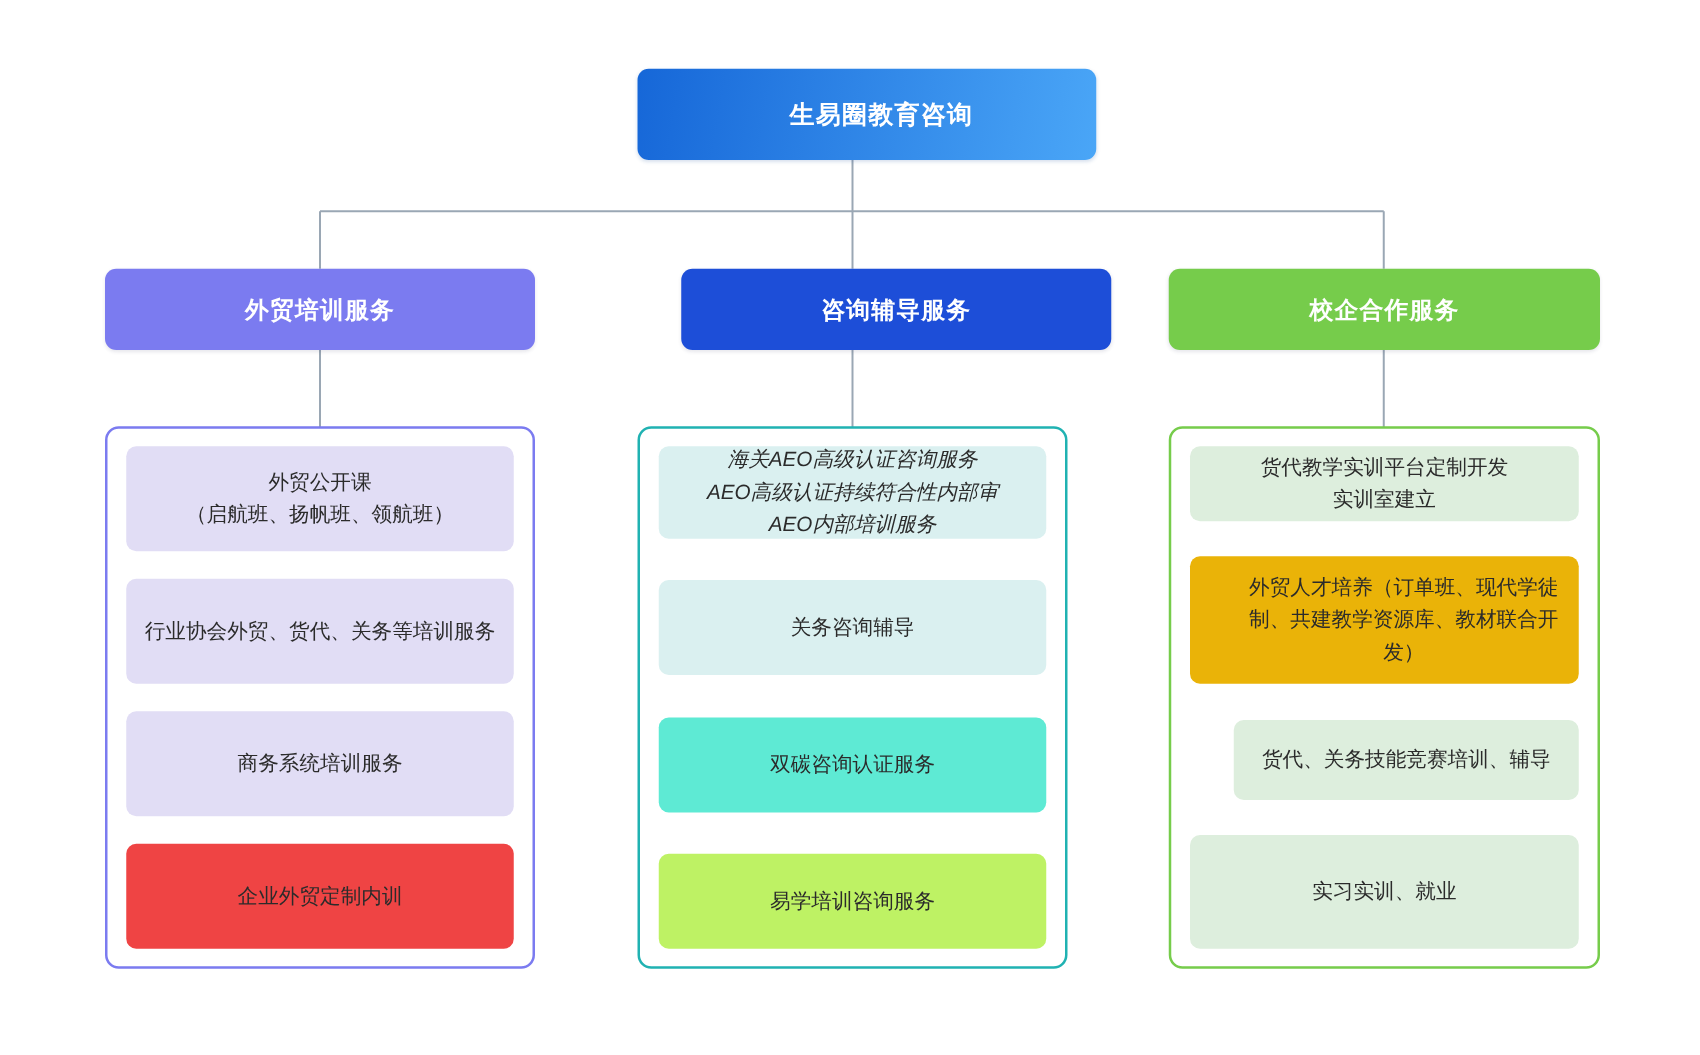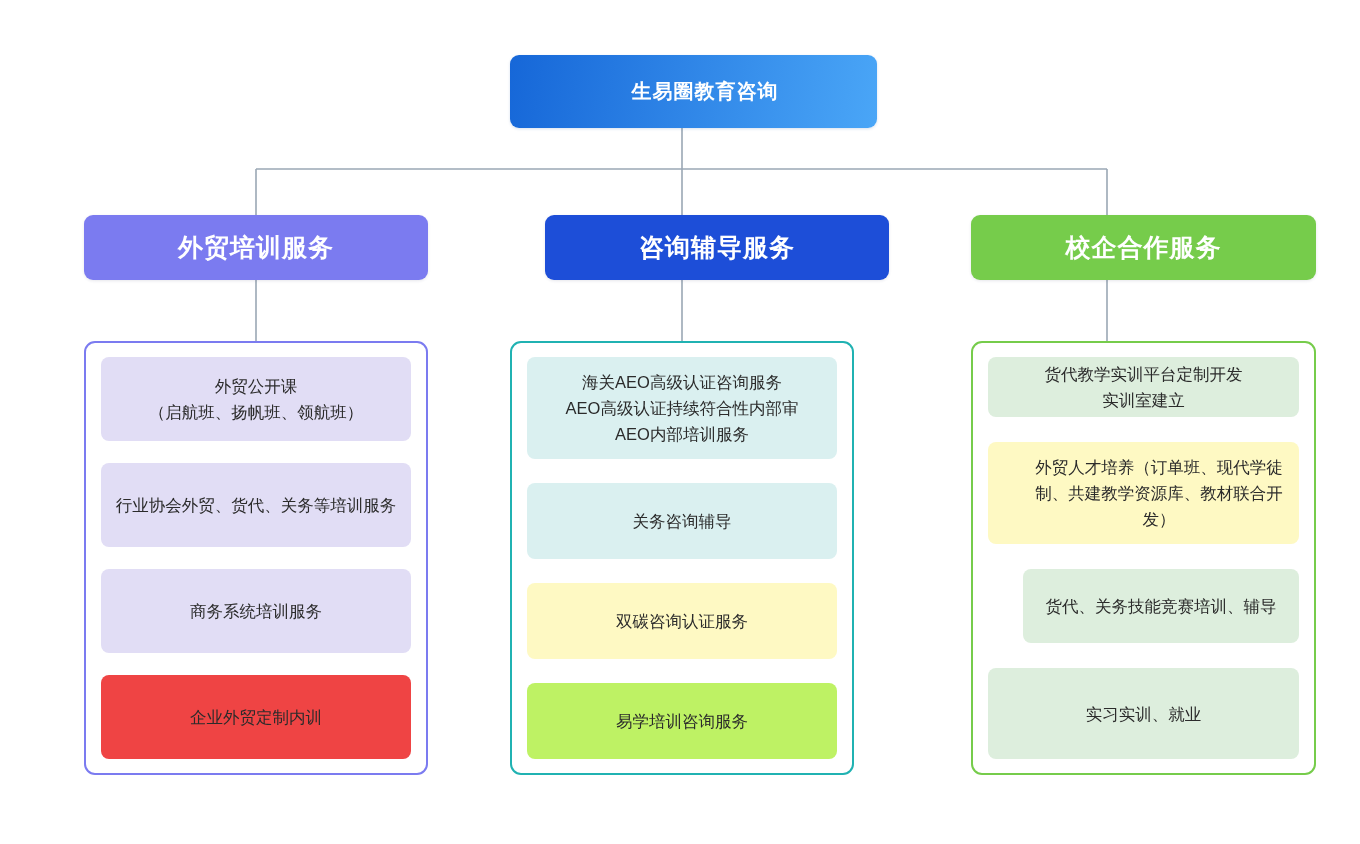--- a/index.html
+++ b/index.html
@@ -56,28 +56,28 @@
 
   
   .column {
     position: absolute;
     top: 215px;
     width: 344px;
     z-index: 3;
   }
   .column.col-0 { left: 84px; }
   .column.col-1 { left: 510px; }
-  .column.col-2 { left: 971px; width: 345px; border-radius: 12px; }
+  .column.col-2 { left: 935px; width: 345px; border-radius: 12px; }
 
   .column-header {
     width: 100%;
     height: 65px;
     border-radius: 9px;
     color: #ffffff;
-    font-size: 25px;
+    font-size: 19px;
     font-weight: bold;
     letter-spacing: 1px;
     display: flex;
     align-items: center;
     justify-content: center;
     box-sizing: border-box;
     box-shadow: 0 1px 3px rgba(60,60,100,0.12);
   }
 
   .column-body {
@@ -110,28 +110,28 @@
     padding: 6px 10px;
     white-space: pre-line;
   }
 
   
   .col-0 .leaf-card:nth-child(1) { height: 84px; }
   .col-0 .leaf-card:nth-child(2) { height: 84px; }
   .col-0 .leaf-card:nth-child(3) { height: 84px; }
   .col-0 .leaf-card:nth-child(4) { height: 84px; }
 
-  .col-1 .leaf-card:nth-child(1) { height: 102px; }
+  .col-1 .leaf-card:nth-child(1) { height: 74px; font-style: italic; }
   .col-1 .leaf-card:nth-child(2) { height: 76px; }
   .col-1 .leaf-card:nth-child(3) { height: 76px; }
   .col-1 .leaf-card:nth-child(4) { height: 76px; }
 
   .col-2 .leaf-card:nth-child(1) { height: 60px; }
   .col-2 .leaf-card:nth-child(2) { height: 102px; }
-  .col-2 .leaf-card:nth-child(3) { height: 74px; margin-left: 35px; }
+  .col-2 .leaf-card:nth-child(3) { height: 64px; margin-left: 35px; }
   .col-2 .leaf-card:nth-child(4) { height: 91px; }
 </style>
 </head>
 <body>
 
 <div id="chart-root">
 
   <svg class="connector-layer" width="1360" height="844" viewBox="0 0 1360 844">
 
     <line x1="682" y1="122" x2="682" y2="169" stroke="#9aa7b4" stroke-width="1.6"></line>
@@ -160,29 +160,29 @@
     </div>
   </div>
 
   <div class="column col-1">
     <div class="column-header" style="background: #1d4ed8; margin-left: 35px;">咨询辅导服务</div>
     <div class="column-body" style="border-color: rgb(32, 178, 178);">
       <div class="leaf-card" style="background: rgb(218, 240, 240); color: rgb(43, 43, 43);">海关AEO高级认证咨询服务
 AEO高级认证持续符合性内部审
 AEO内部培训服务</div>
       <div class="leaf-card" style="background: rgb(218, 240, 240); color: rgb(43, 43, 43);">关务咨询辅导</div>
-      <div class="leaf-card" style="background: #fef9c3; color: rgb(43, 43, 43);">双碳咨询认证服务</div>
+      <div class="leaf-card" style="background: #5eead4; color: rgb(43, 43, 43);">双碳咨询认证服务</div>
       <div class="leaf-card" style="background: #bef264; color: rgb(43, 43, 43);">易学培训咨询服务</div>
     </div>
   </div>
 
   <div class="column col-2">
     <div class="column-header" style="background: rgb(118, 204, 75);">校企合作服务</div>
     <div class="column-body" style="border-color: rgb(118, 204, 75);">
       <div class="leaf-card" style="background: rgb(221, 238, 221); color: rgb(43, 43, 43);">货代教学实训平台定制开发
 实训室建立</div>
-      <div class="leaf-card" style="background: #fef9c3; color: rgb(43, 43, 43); padding-left: 41px;">外贸人才培养（订单班、现代学徒制、共建教学资源库、教材联合开发）</div>
+      <div class="leaf-card" style="background: #eab308; color: rgb(43, 43, 43); padding-left: 41px;">外贸人才培养（订单班、现代学徒制、共建教学资源库、教材联合开发）</div>
       <div class="leaf-card" style="background: rgb(221, 238, 221); color: rgb(43, 43, 43);">货代、关务技能竞赛培训、辅导</div>
       <div class="leaf-card" style="background: rgb(221, 238, 221); color: rgb(43, 43, 43);">实习实训、就业</div>
     </div>
   </div>
 
 </div>
 
 </body></html>

